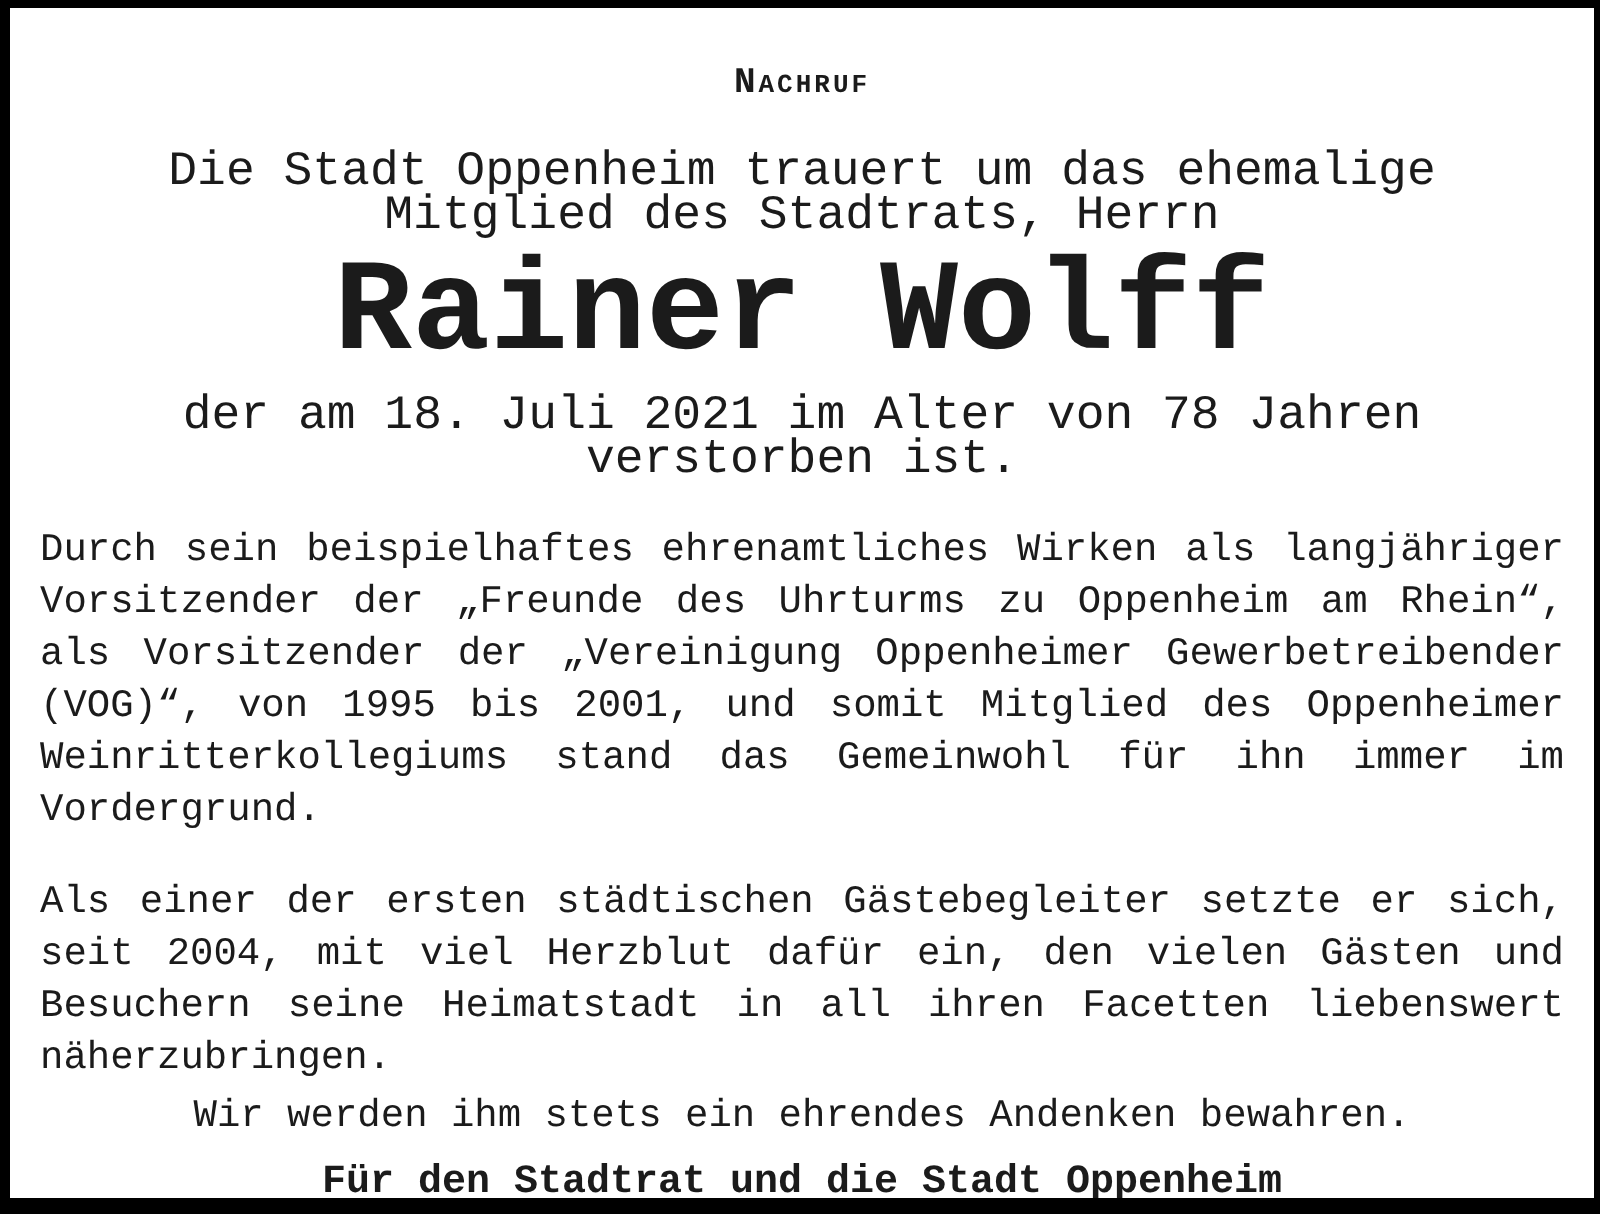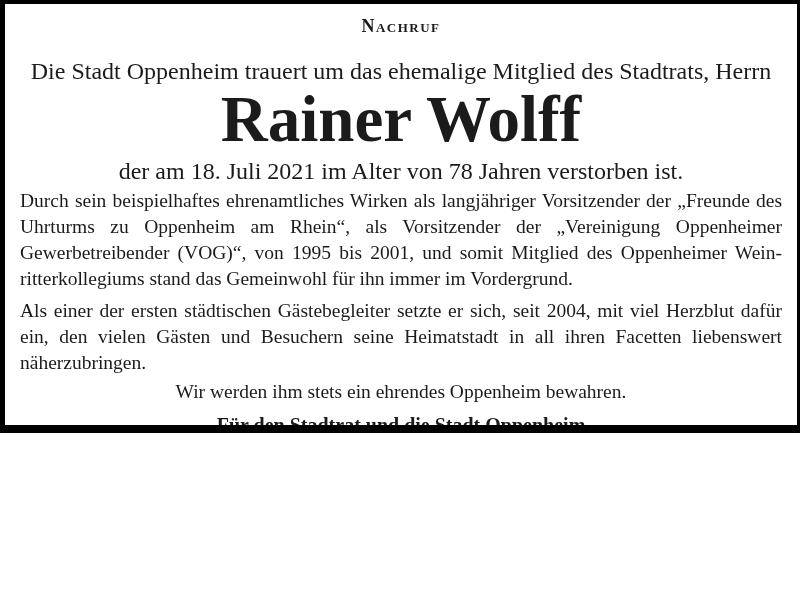--- a/index.html
+++ b/index.html
@@ -6,28 +6,29 @@
   html, body { width: 800px; height: 607px; }
   body {
     background: #ffffff;
     font-family: "Liberation Serif", serif;
     color: var(--ink, #1b1b1b);
     -webkit-font-smoothing: antialiased;
   }
   .sheet {
     position: relative;
     width: 800px;
-    height: 433px;
+    height: 607px;
     background: var(--paper, #ffffff);
     border-style: solid;
     border-color: var(--frame, #000000);
     border-width: 4px 3px 8px 5px;
-    padding: 12px 15px 0 15px;
+    padding: 28px 15px 0 15px;
     text-align: center;
     overflow: hidden;
+    font-family: Liberation Mono, monospace;
   }
   .kicker {
     font-size: 18px;
     line-height: 20px;
     font-weight: bold;
     font-variant: small-caps;
     letter-spacing: 1.5px;
   }
   .intro {
     margin-top: 24px;
@@ -45,21 +46,21 @@
     margin-top: 16px;
     font-size: 24px;
     line-height: 22px;
   }
   p.body {
     font-size: 19.5px;
     line-height: 26px;
     text-align: justify;
     hyphens: manual;
     -webkit-hyphens: manual;
-    margin-top: 6px;
+    margin-top: 20px;
   }
   p.body.first {
     margin-top: 26px;
   }
   .closing {
     margin-top: 3px;
     font-size: 19.5px;
     line-height: 26px;
     text-align: center;
   }
@@ -81,19 +82,19 @@
 
   <h1 class="name">Rainer Wolff</h1>
 
   <div class="death-line">der am 18. Juli 2021 im Alter von 78 Jahren verstorben ist.</div>
 
 
   <p class="body">Durch sein beispielhaftes ehrenamtliches Wirken als langjähriger Vorsitzender der „Freun­de des Uhrturms zu Oppenheim am Rhein“, als Vorsitzender der „Vereinigung Oppenheimer Gewerbetreibender (VOG)“, von 1995 bis 2001, und somit Mitglied des Oppenheimer Wein­ritterkollegiums stand das Gemeinwohl für ihn immer im Vordergrund.</p>
 
   <p class="body">Als einer der ersten städtischen Gästebegleiter setzte er sich, seit 2004, mit viel Herzblut da­für ein, den vielen Gästen und Besuchern seine Heimatstadt in all ihren Facetten liebenswert näherzubringen.</p>
 
-  <div class="closing">Wir werden ihm stets ein ehrendes Oppenheim bewahren.</div>
+  <div class="closing">Wir werden ihm stets ein ehrendes Andenken bewahren.</div>
 
   <div class="signature">
     <div class="sig-line">Für den Stadtrat und die Stadt Oppenheim</div>
     <div class="sig-line">Walter Jertz</div>
   </div>
 </div>
 
 </body></html>

